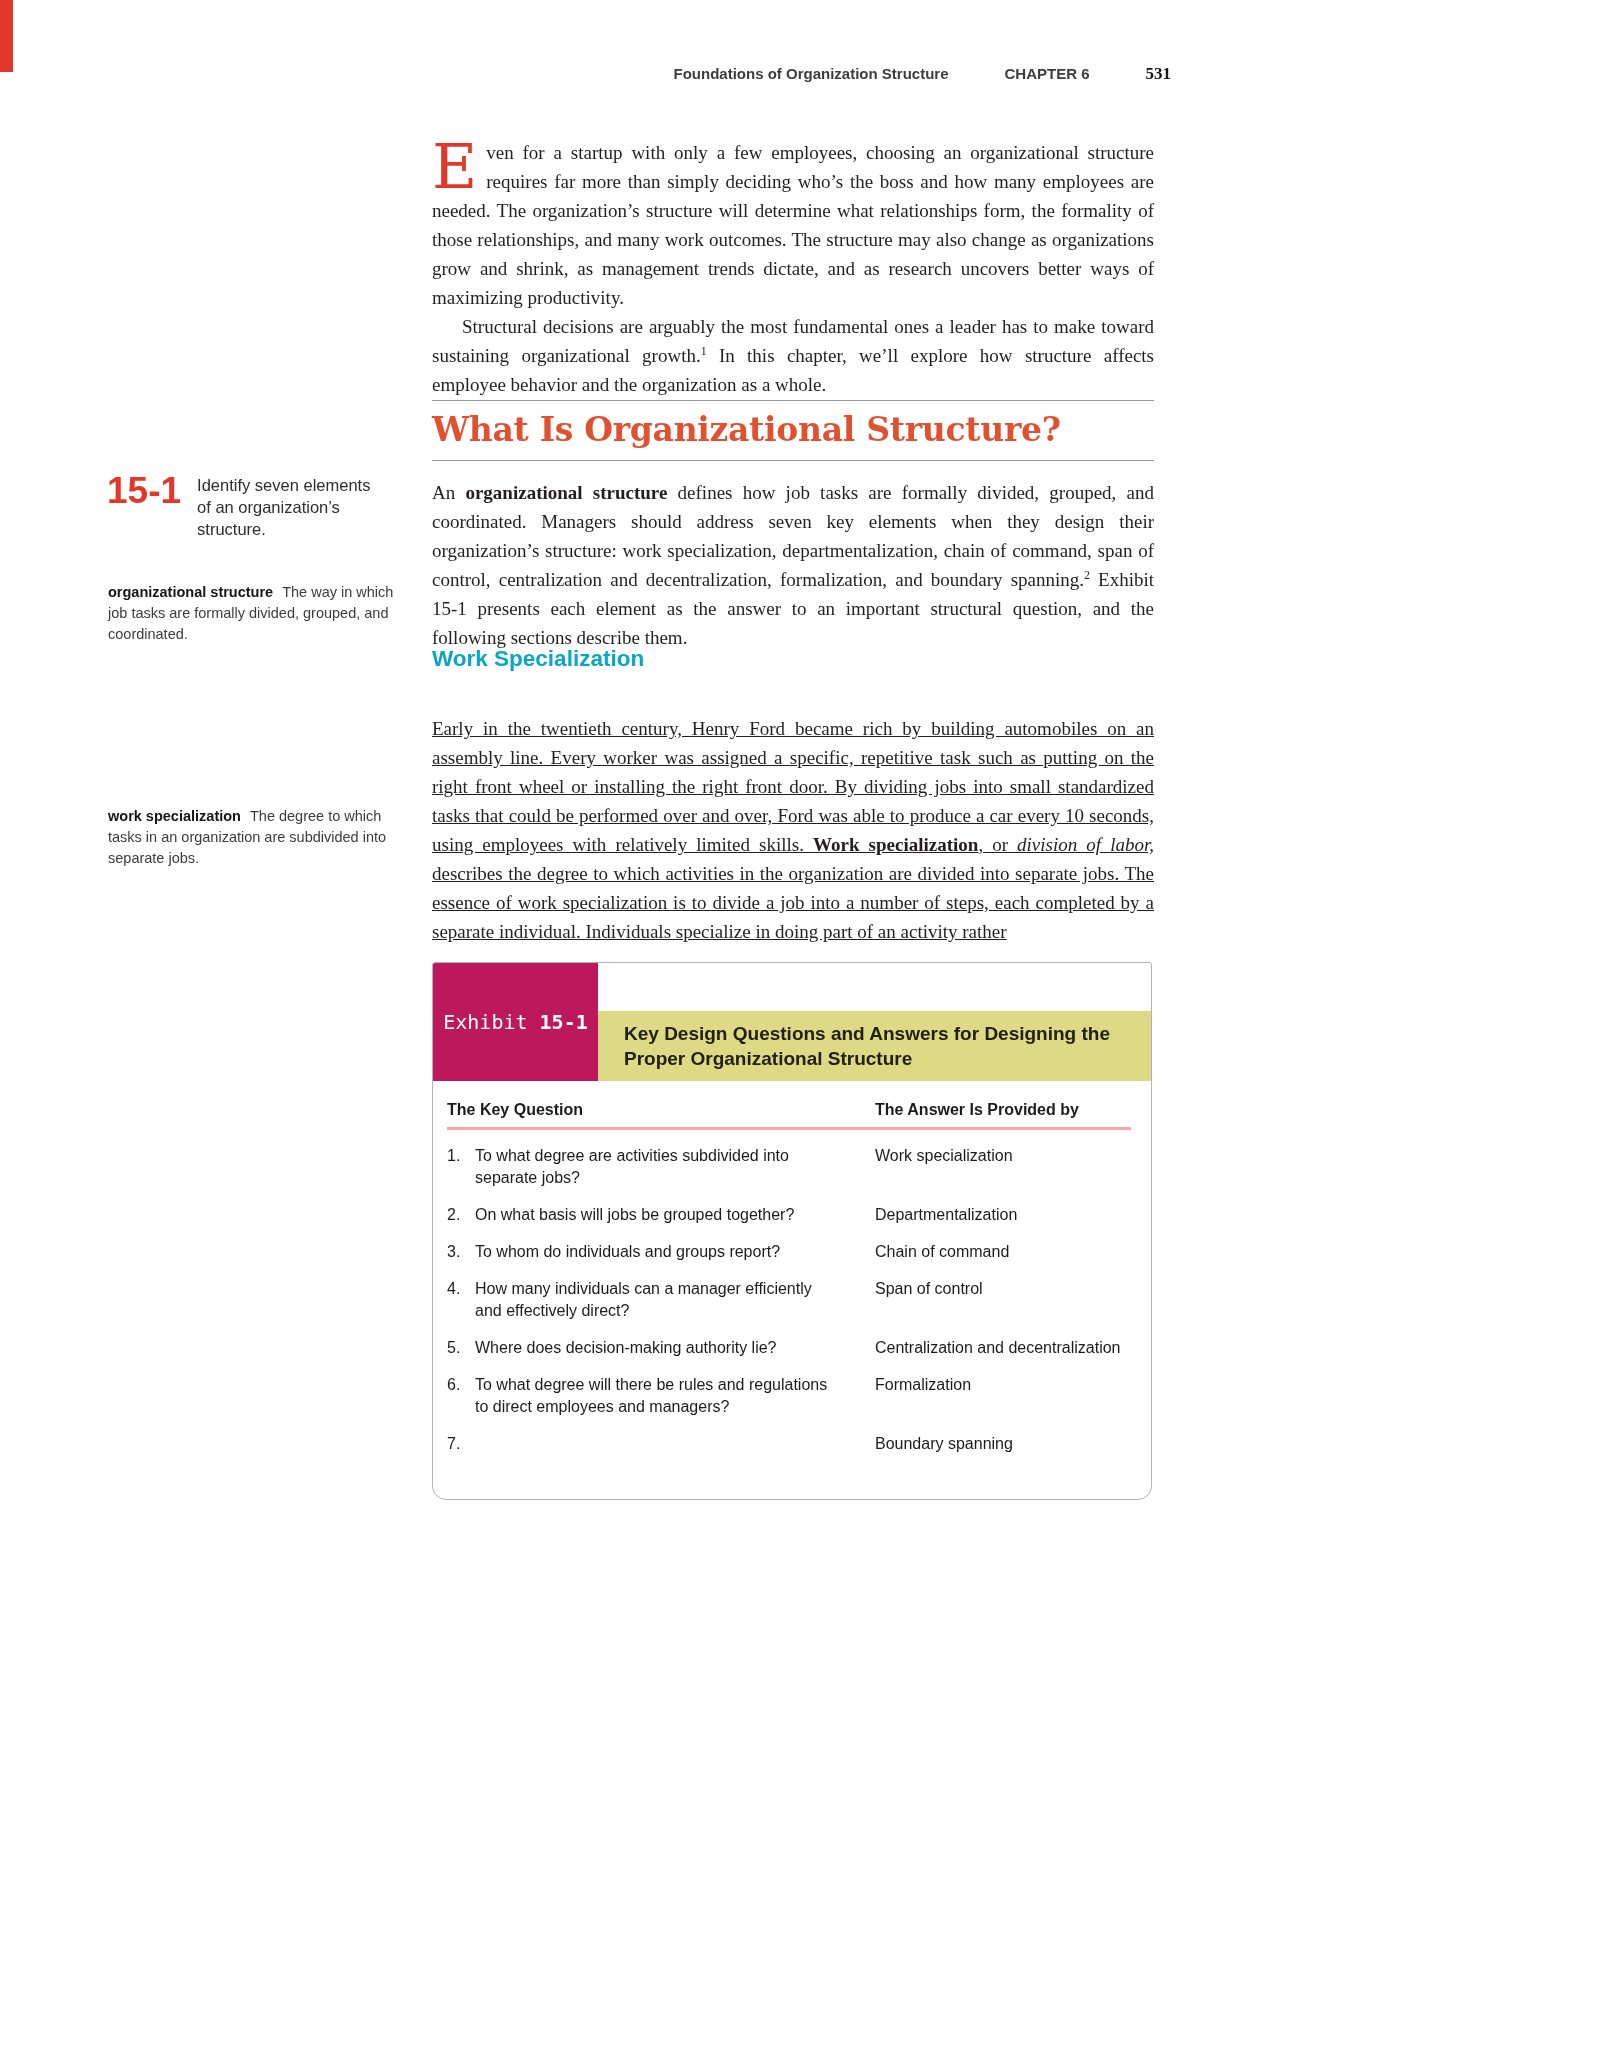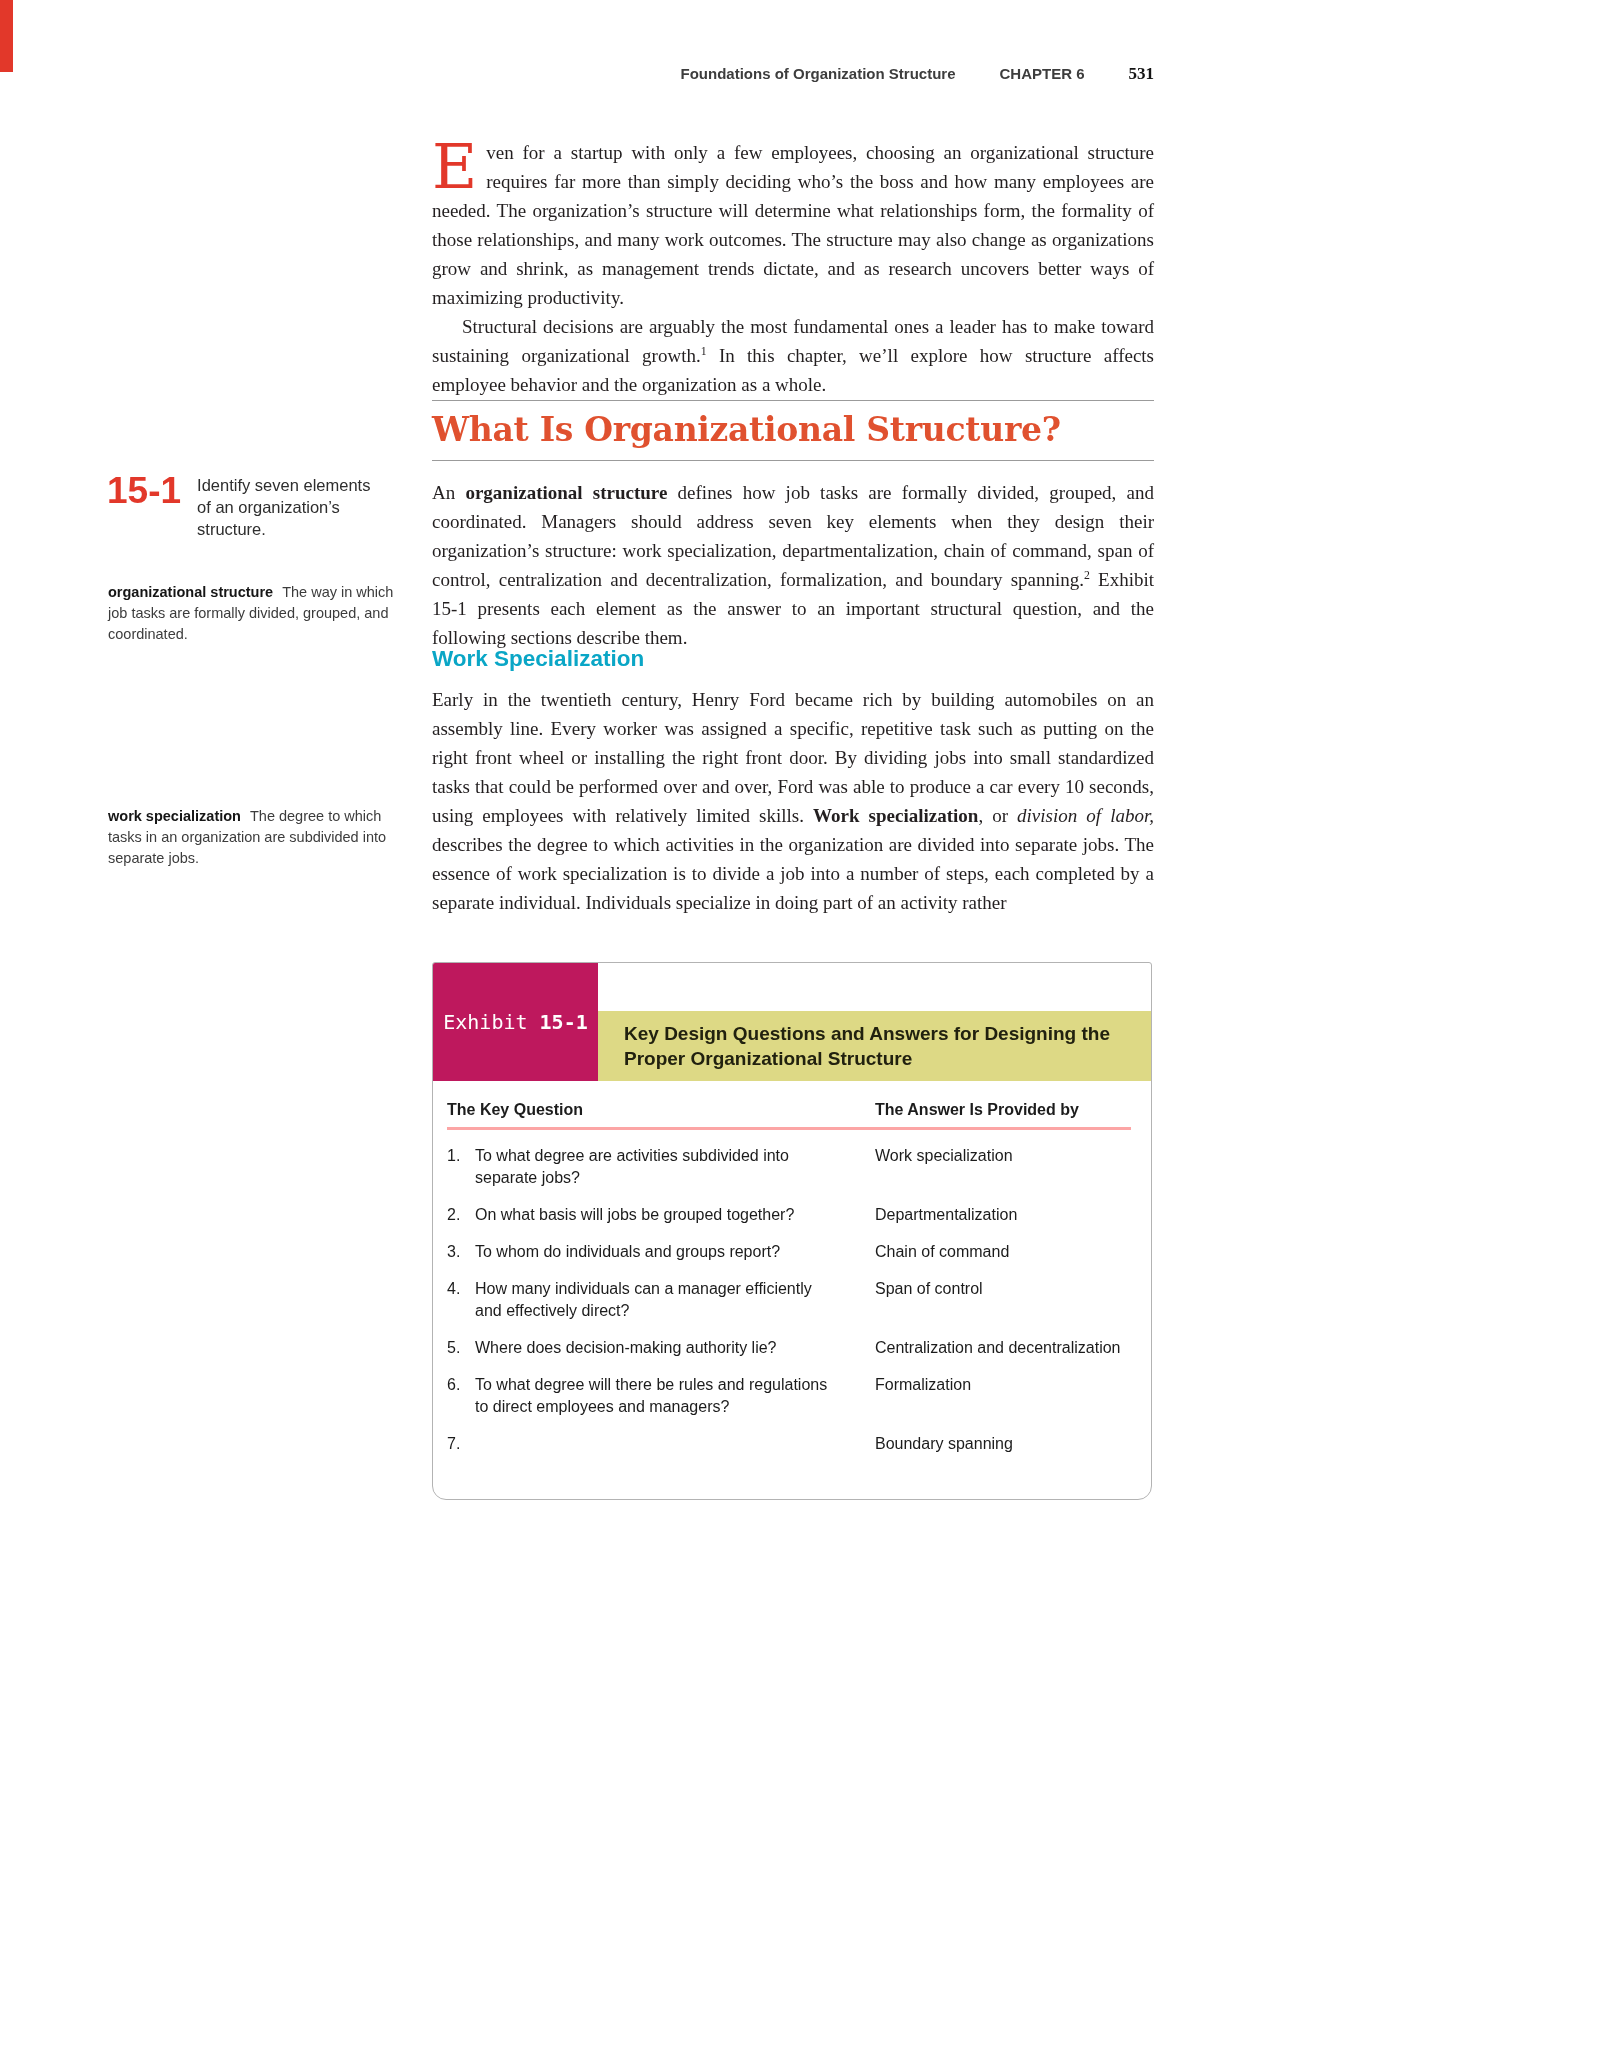--- a/index.html
+++ b/index.html
@@ -6,22 +6,22 @@
   .page {
     position:relative; width:1600px; height:2048px; background:#ffffff;
     font-family:"Liberation Serif", serif; color:#231f20; overflow:hidden;
   }
 
   
   .corner-mark { position:absolute; left:0; top:0; width:13px; height:72px; background:#e2382a; }
 
   
   .running-head {
-    position:absolute; left:432px; top:64px; width:722px;
-    display:flex; justify-content:flex-end; align-items:baseline; gap:44px;
+    position:absolute; left:449px; top:64px; width:722px;
+    display:flex; justify-content:flex-end; align-items:baseline; gap:56px;
     font-family:"Liberation Sans", sans-serif; font-weight:bold; font-size:15px; color:#3d3d3d;
   }
   .rh-page { font-family:"Liberation Serif", serif; font-size:17px; color:#141414; }
 
   
   .body-text { font-size:19px; line-height:29px; text-align:justify; margin:0; color:#231f20; }
   .indent { text-indent:30px; }
   .drop-cap {
     float:left; display:block; height:52px; font-size:62px; line-height:52px;
     color:#e2382a; margin:3px 9px 0 0; font-family:"DejaVu Serif", serif;
@@ -42,21 +42,21 @@
   .learning-objective { position:absolute; left:107px; top:474px; width:306px; display:flex; gap:16px; align-items:flex-start; font-family:"Liberation Sans", sans-serif; }
   .lo-number { font-size:37px; font-weight:bold; color:#e2382a; line-height:34px; }
   .lo-text { width:182px; font-size:16.5px; line-height:22px; color:#2e2e2e; }
 
   
   .margin-def { position:absolute; left:108px; width:292px; font-family:"Liberation Sans", sans-serif; font-size:14.5px; line-height:21px; color:#3c3c3c; }
   .def1 { top:582px; } .def2 { top:806px; }
   .def-term { font-weight:bold; color:#161616; padding-right:9px; }
 
   .main-body1 { position:absolute; left:432px; top:478px; width:722px; }
-  .main-body2 { position:absolute; left:432px; top:685px; width:722px; }
+  .main-body2 { position:absolute; left:432px; top:714px; width:722px;text-decoration:underline; }
 
   .subheading-block { position:absolute; left:432px; top:646px; width:722px; }
   .subheading { margin:0; font-family:"Liberation Sans", sans-serif; font-weight:bold; font-size:22.5px; color:#0aa6c6; }
 
   
   .exhibit {
     position:absolute; left:432px; top:962px; width:718px;
     border:1px solid #b3b3b3; border-radius:3px 3px 14px 14px; background:#fff;
     font-family:"Liberation Sans", sans-serif; overflow:hidden;
   }

